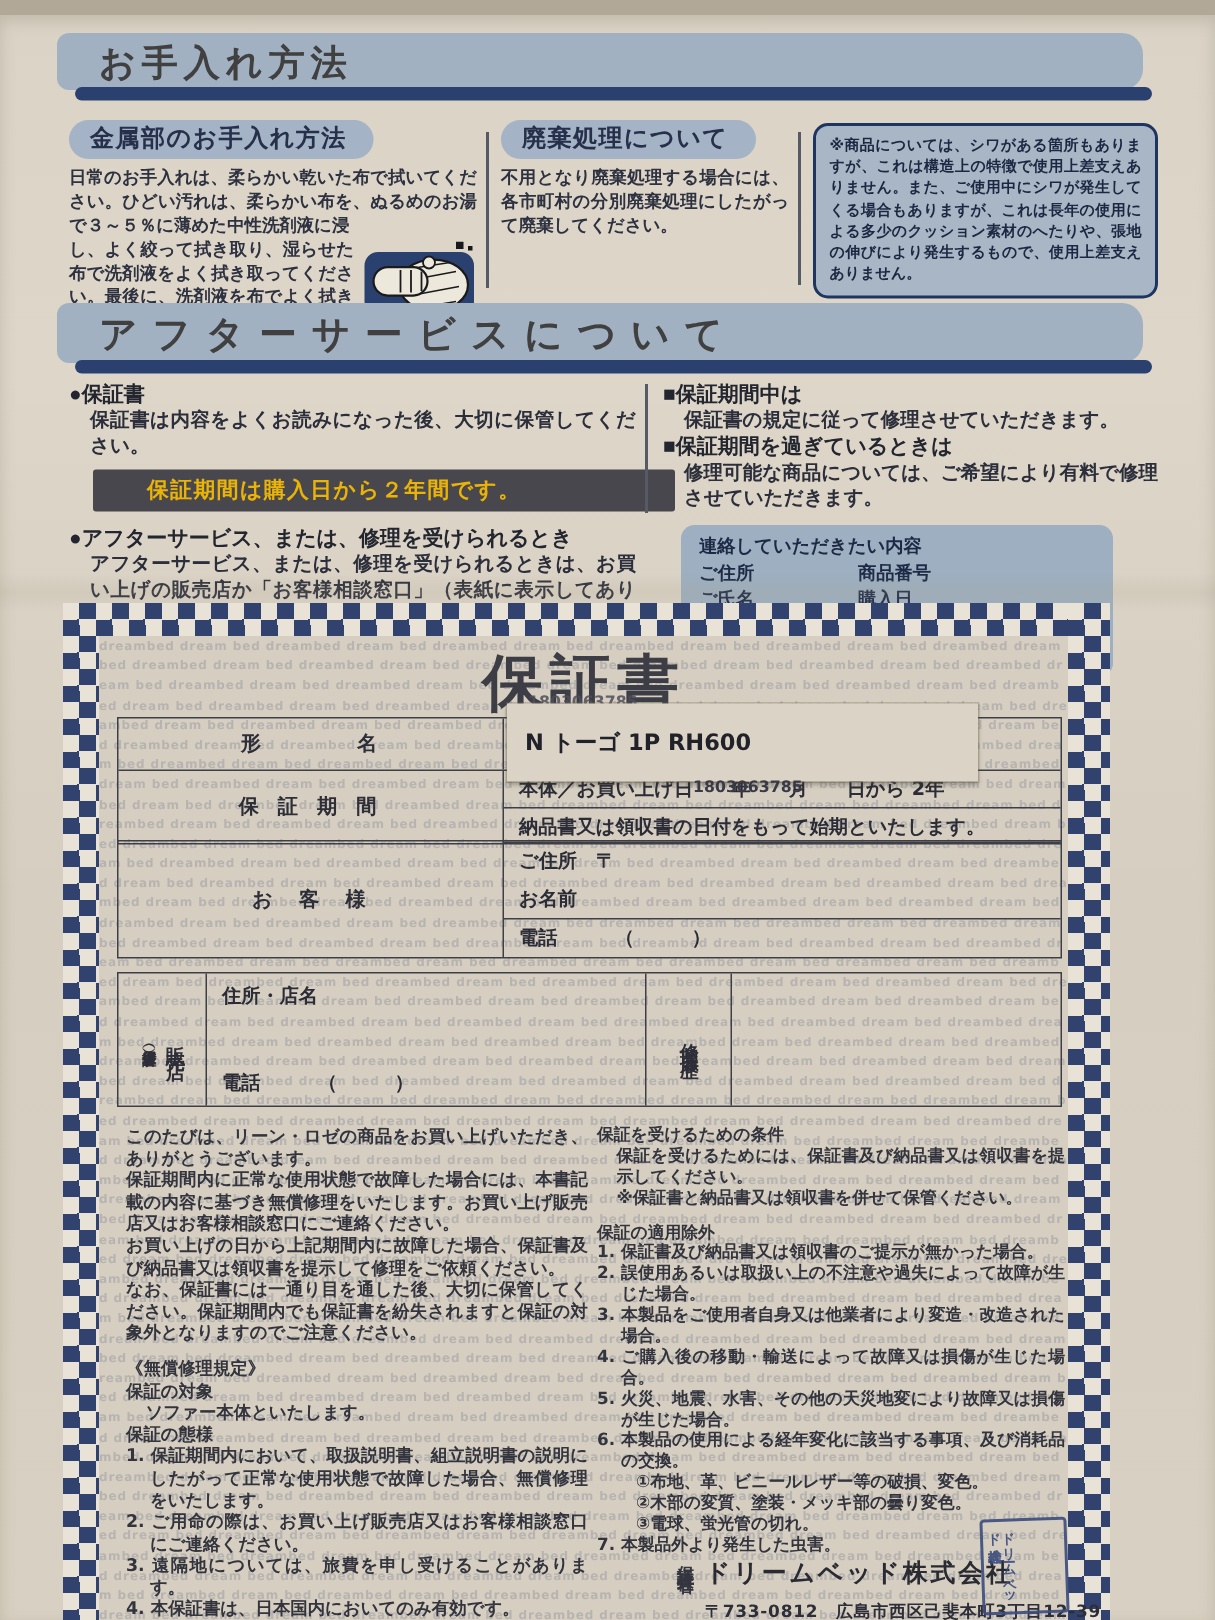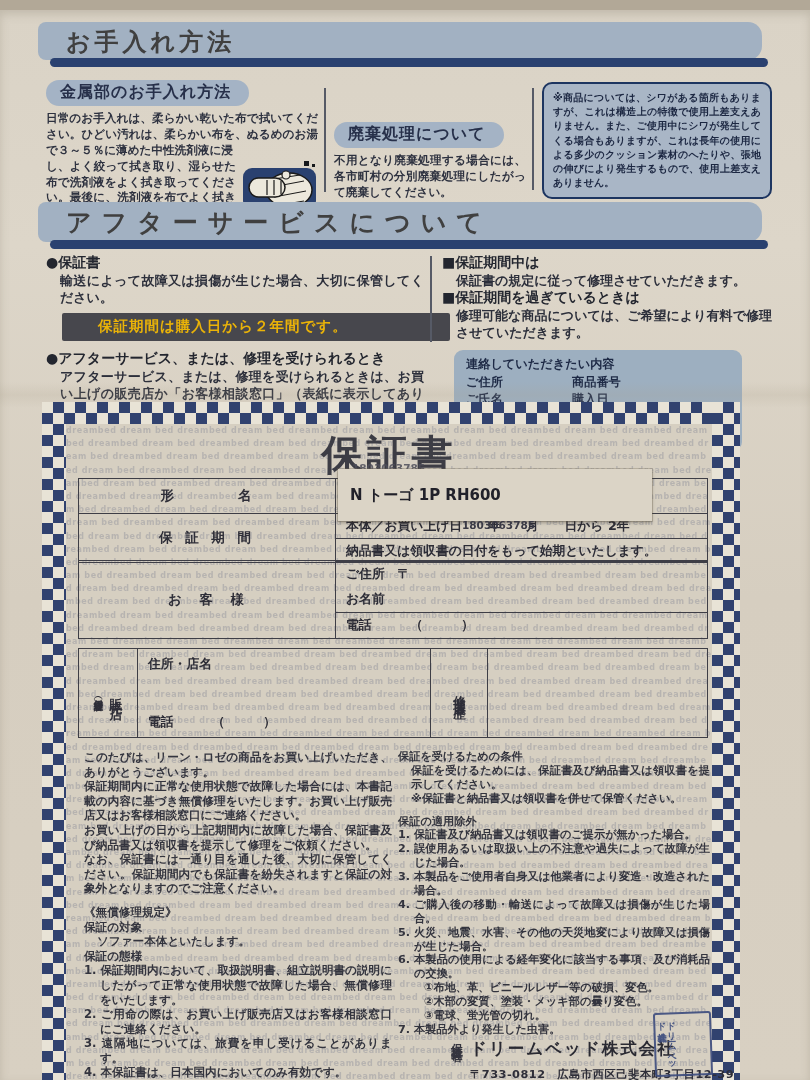--- a/index.html
+++ b/index.html
@@ -26,21 +26,21 @@
   .pill{display:inline-block;background:#a4b3c5;border-radius:15px;padding:2px 18px 3px 14px;
     font-size:16px;font-weight:700;color:#27304a;letter-spacing:1px;}
   .btxt{font-size:11.6px;line-height:1.37;font-weight:600;color:#2e3240;text-align:justify;margin-top:5px;}
   .vline{position:absolute;width:1.5px;background:#565a66;}
 
   .icon-float{float:right;width:76px;height:52px;margin:2px 0 2px 6px;}
 
   .notebox{border:2.5px solid #1d3560;background:#a9b6c6;border-radius:10px;
     padding:7px 9px;font-size:10px;line-height:1.42;font-weight:600;color:#1c2742;text-align:justify;}
 
-  .aslabel{font-size:14px;font-weight:700;color:#23262f;}
+  .aslabel{font-size:14px;font-weight:700;color:#23262f;font-family:Liberation Serif, serif;}
   .asbody{font-size:13px;font-weight:600;color:#2c2f3b;line-height:1.32;margin-left:14px;text-align:justify;}
   .band{margin:7px 0 9px 16px;width:352px;background:#47474d;color:#eab308;border-radius:2px;
     font-size:14.5px;font-weight:700;padding:4px 0 5px 36px;letter-spacing:1px;}
   .contactbox{margin:9px 0 0 12px;width:264px;background:#9dafc0;border-radius:9px;
     padding:6px 12px 8px 12px;font-size:12.2px;font-weight:600;color:#1d2945;line-height:1.42;
     display:grid;grid-template-columns:106px auto;}
   .contactbox .ttl{grid-column:1 / 3;}
 
   
   .checker{background:conic-gradient(#31426f 0% 25%, #e8e3d6 25% 50%, #31426f 50% 75%, #e8e3d6 75% 100%);
@@ -113,36 +113,36 @@
             <circle cx="44" cy="14" r="4" fill="#ece8dc" stroke="#1a1a1a" stroke-width="1.2"></circle>
           </svg>
         </span>
         <span>し、よく絞って拭き取り、湿らせた布で洗剤液をよく拭き取ってください。最後に、洗剤液を布でよく拭き取り、自然乾燥をしてください。</span>
       </div>
     </div>
   </div>
 
   <div class="vline" style="left:324px;top:78px;height:104px;"></div>
 
-  <div class="abs" style="left:334px;top:70px;width:192px;margin-top:42px;">
+  <div class="abs" style="left:334px;top:70px;width:192px;">
     <span class="pill">廃棄処理について</span>
     <div class="btxt">不用となり廃棄処理する場合には、各市町村の分別廃棄処理にしたがって廃棄してください。</div>
   </div>
 
   <div class="vline" style="left:532px;top:78px;height:102px;"></div>
 
   <div class="abs notebox" style="left:542px;top:72px;width:208px;">※商品については、シワがある箇所もありますが、これは構造上の特徴で使用上差支えありません。また、ご使用中にシワが発生してくる場合もありますが、これは長年の使用による多少のクッション素材のへたりや、張地の伸びにより発生するもので、使用上差支えありません。</div>
 
   <div class="secbar" style="top:192px;height:40px;">
     <span class="t" style="font-size:25px;letter-spacing:10px;">アフターサービスについて</span>
   </div>
 
   <div class="abs" style="left:46px;top:244px;width:378px;">
     <div class="aslabel">●保証書</div>
-    <div class="asbody">輸送によって故障又は損傷が生じた場合、大切に保管してください。</div>
+    <div class="asbody">保証書は内容をよくお読みになった後、大切に保管してください。</div>
     <div class="band">保証期間は購入日から２年間です。</div>
     <div class="aslabel">●アフターサービス、または、修理を受けられるとき</div>
     <div class="asbody">アフターサービス、または、修理を受けられるときは、お買い上げの販売店か「お客様相談窓口」（表紙に表示してあります。）にお問い合わせください。</div>
   </div>
 
   <div class="vline" style="left:430px;top:246px;height:86px;"></div>
 
   <div class="abs" style="left:442px;top:244px;width:330px;">
     <div class="aslabel">■保証期間中は</div>
     <div class="asbody">保証書の規定に従って修理させていただきます。</div>

